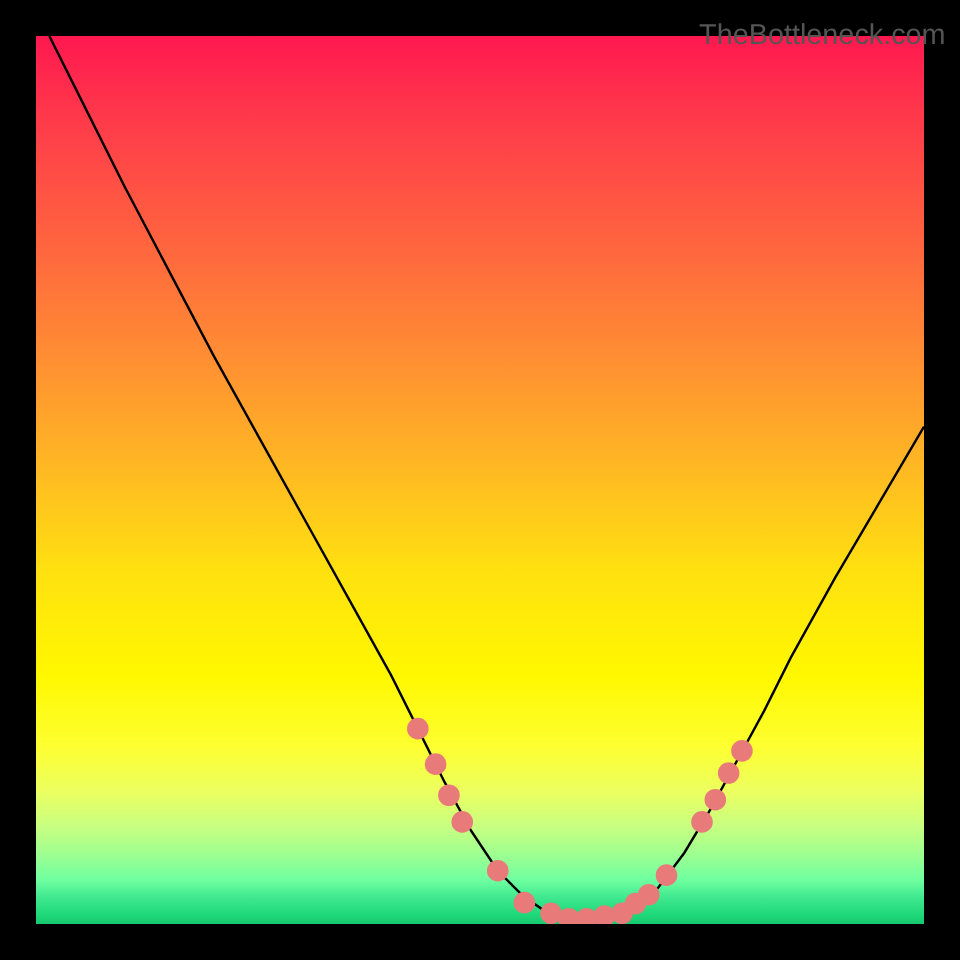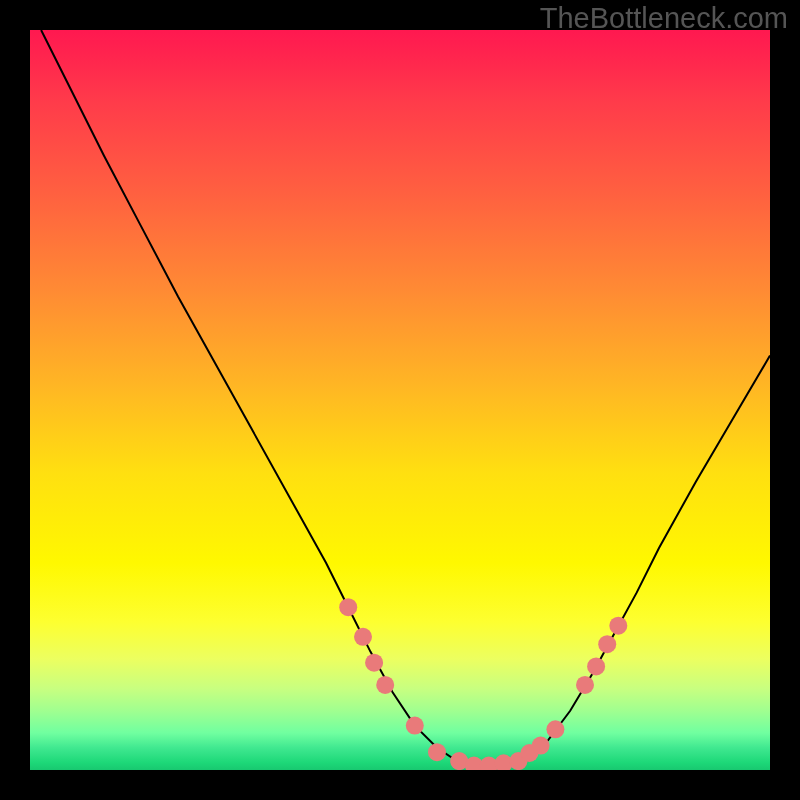--- a/index.html
+++ b/index.html
@@ -12,24 +12,24 @@
     font-family: Arial, sans-serif;
   }
   .container {
     position: relative;
     width: 800px;
     height: 800px;
     background: #000;
   }
   .watermark {
     position: absolute;
-    top: 2px;
+    top: 16px;
     right: 12px;
     color: #555;
-    font-size: 29px;
+    font-size: 24px;
     font-weight: 500;
     z-index: 10;
   }
   .plot-area {
     position: absolute;
     top: 30px;
     left: 30px;
     width: 740px;
     height: 740px;
     overflow: hidden;

